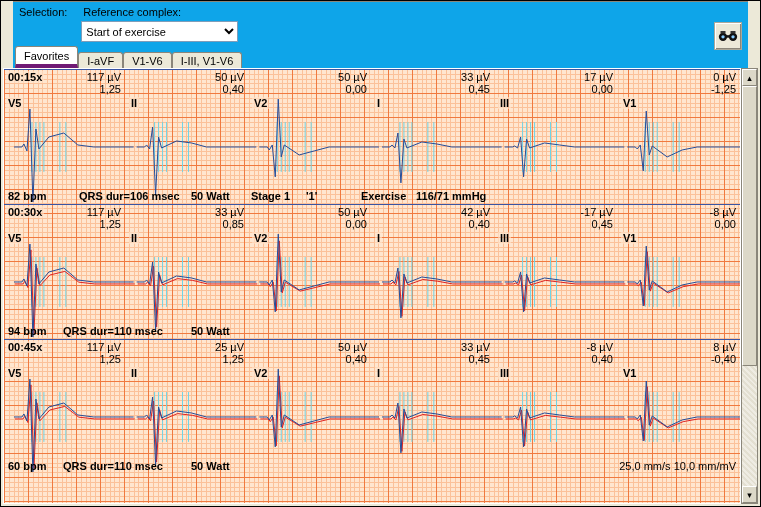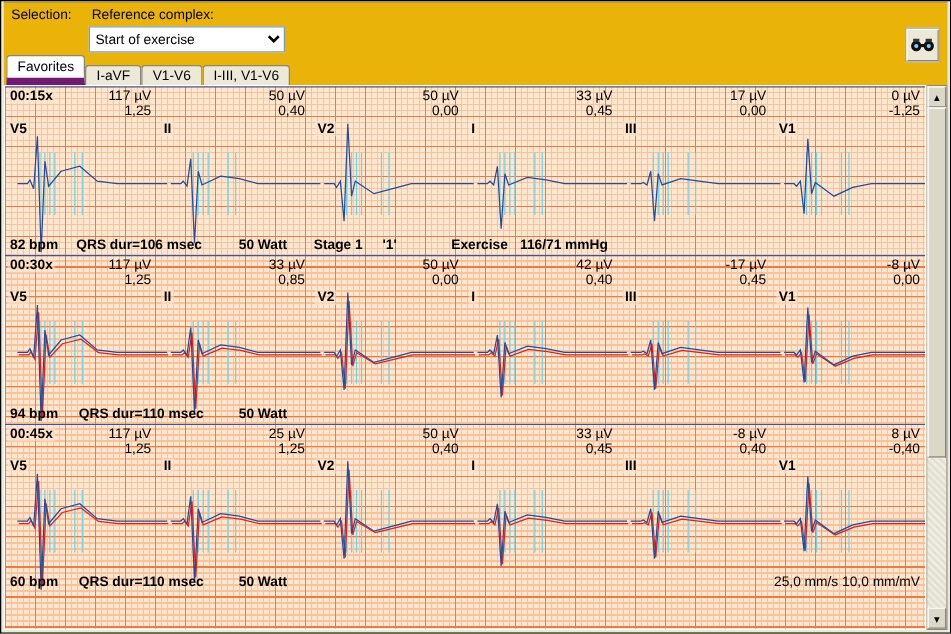--- a/index.html
+++ b/index.html
@@ -38,23 +38,23 @@
     top: 1px;
     cursor: default;
   }
   .tab.active {
     background: #fff;
     border-bottom: 1px solid #fff;
     top: 0;
     padding-top: 3px;
   }
   .tabcontent {
-    background: #eab308;
+    background: #0ea5e9;
     border-top: 1px solid #8a867a;
-    margin: 0 2px;
+    margin: 0 12px;
     flex: 0 0 auto;
   }
 
   
   .controls {
     display: flex;
     padding: 4px;
     gap: 14px;
     position: relative;
   }
@@ -92,21 +92,21 @@
     border: 1px solid #8a867a;
     border-bottom: none;
     background: #ece9d8;
     padding: 2px 8px;
     border-radius: 3px 3px 0 0;
     position: relative; top: 1px;
     cursor: default;
   }
   .subtab.active {
     background: #fff;
-    border-bottom: 6px solid #701a75;
+    border-bottom: 4px solid #701a75;
     top: 0;
     padding-top: 3px;
   }
 
   
   .ecgwrap {
     flex: 1;
     display: flex;
     padding: 0 2px 2px 2px;
     min-height: 0;
@@ -286,21 +286,21 @@
               <line x1="643" x2="643" y1="53" y2="103"></line>
               <line x1="647" x2="647" y1="53" y2="103"></line>
               <line x1="651" x2="651" y1="53" y2="103"></line>
               <line x1="655" x2="655" y1="53" y2="103"></line>
               <line x1="671" x2="671" y1="53" y2="103"></line>
               <line x1="677" x2="677" y1="53" y2="103"></line>
             </g>
             <polyline class="trace-blue" points="625,78 633,78 635,80 638,76 641,102 644,42 647,86 650,77 665,88 680,81 695,78 745,78"></polyline>
           </svg>
           <div class="ecgtext" style="left: 4px; top: 121px; font-weight: bold;">82 bpm</div>
-          <div class="ecgtext" style="left: 57px; top: 121px; font-weight: bold;">QRS dur=106 msec</div>
+          <div class="ecgtext" style="left: 75px; top: 121px; font-weight: bold;">QRS dur=106 msec</div>
           <div class="ecgtext" style="left: 187px; top: 121px; font-weight: bold;">50 Watt</div>
           <div class="ecgtext" style="left: 247px; top: 121px; font-weight: bold;">Stage 1</div>
           <div class="ecgtext" style="left: 302px; top: 121px; font-weight: bold;">'1'</div>
           <div class="ecgtext" style="left: 357px; top: 121px; font-weight: bold;">Exercise</div>
           <div class="ecgtext" style="left: 412px; top: 121px; font-weight: bold;">116/71 mmHg</div>
         </div>
         <div class="strip" style="top: 135px;">
           <div class="stripsep" style="top: 0px;"></div>
           <div class="leadbox" style="left: 2px; top: 2px;">00:30x</div>
           <div class="ecgtext right" style="right: 619px; top: 2px;">117 µV</div>

